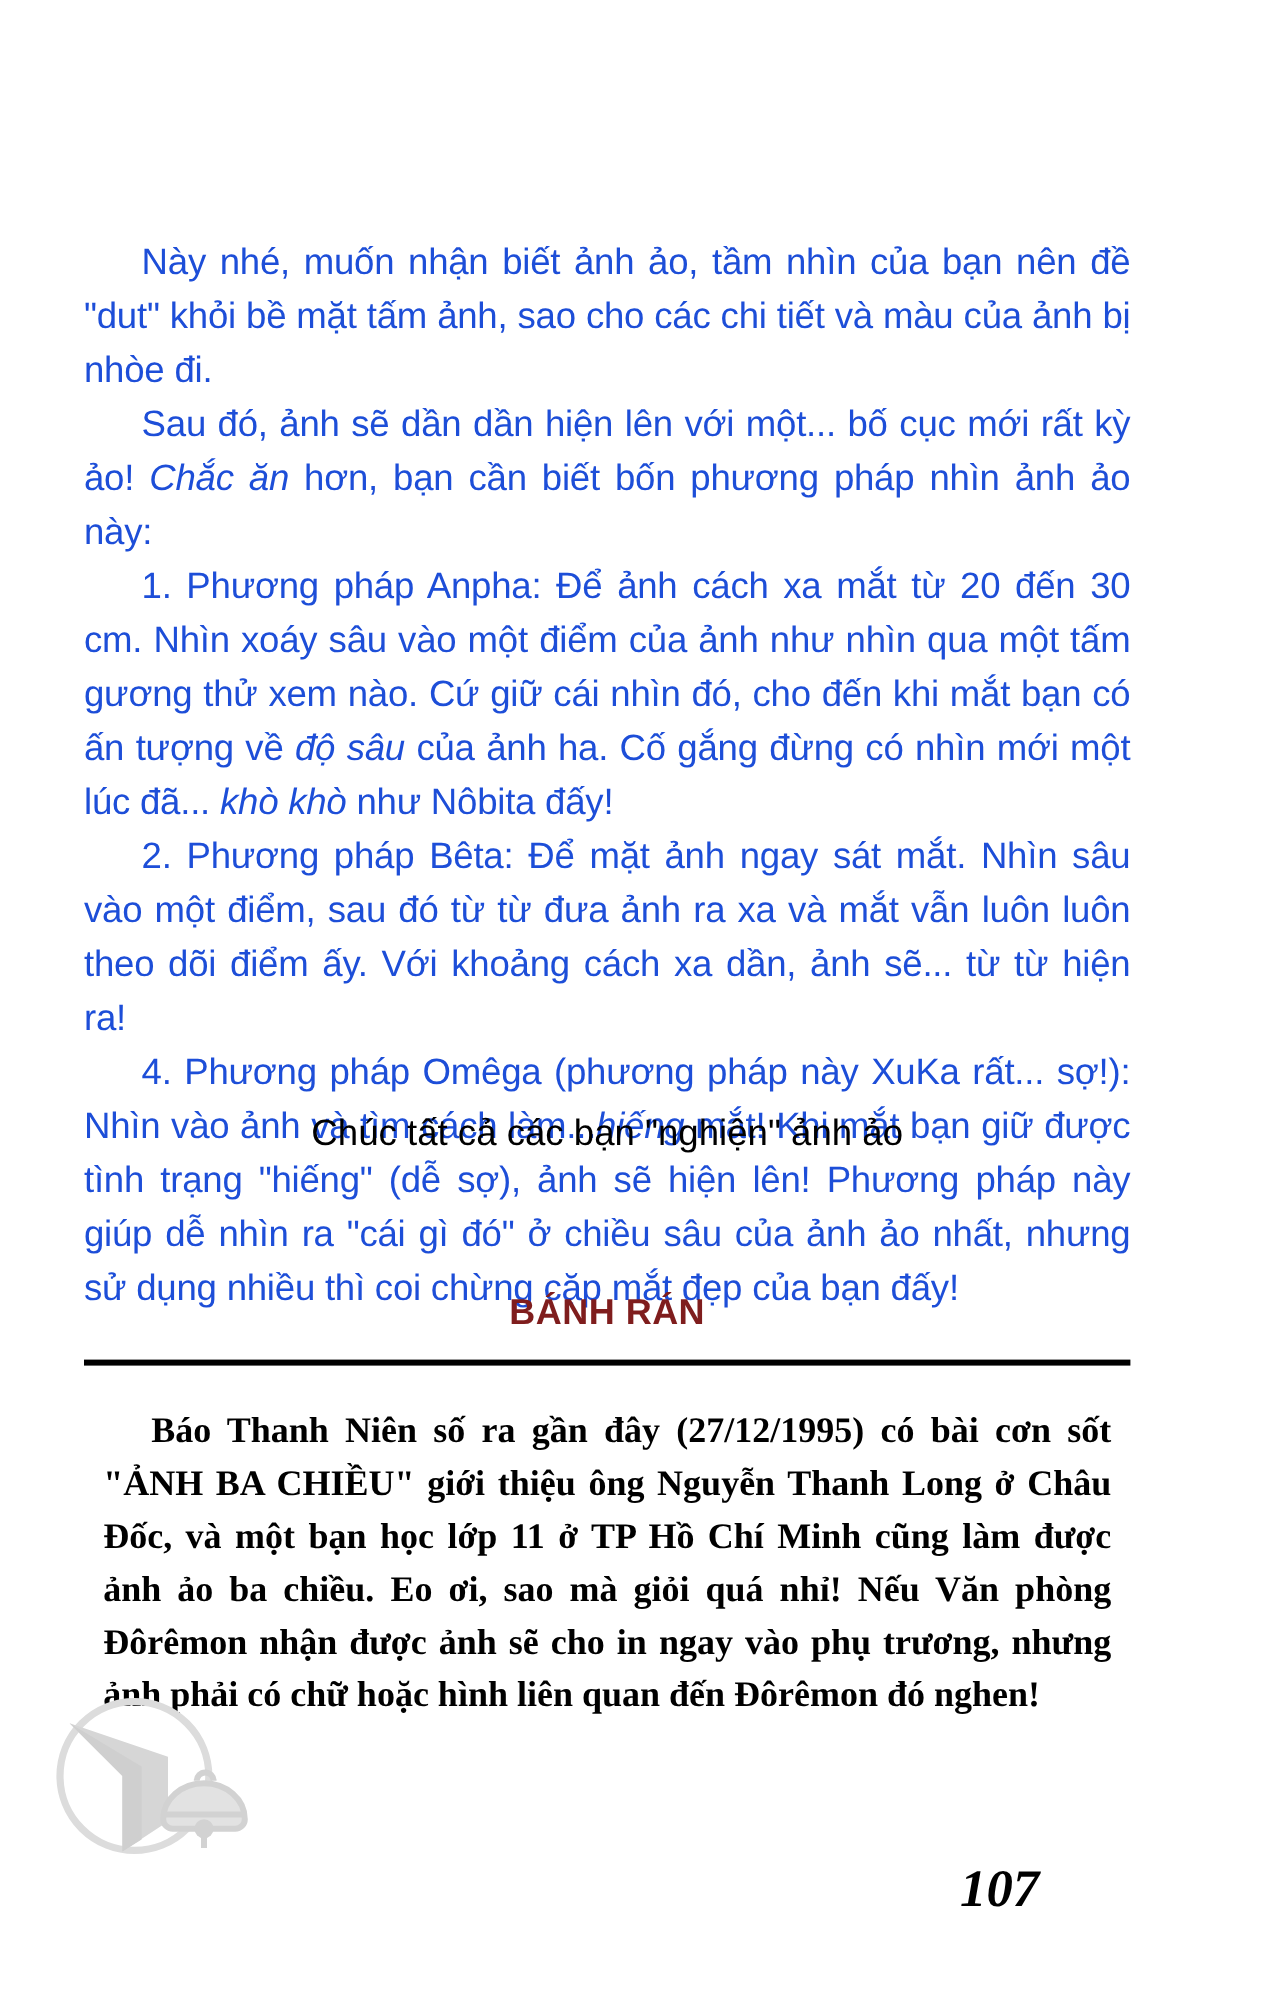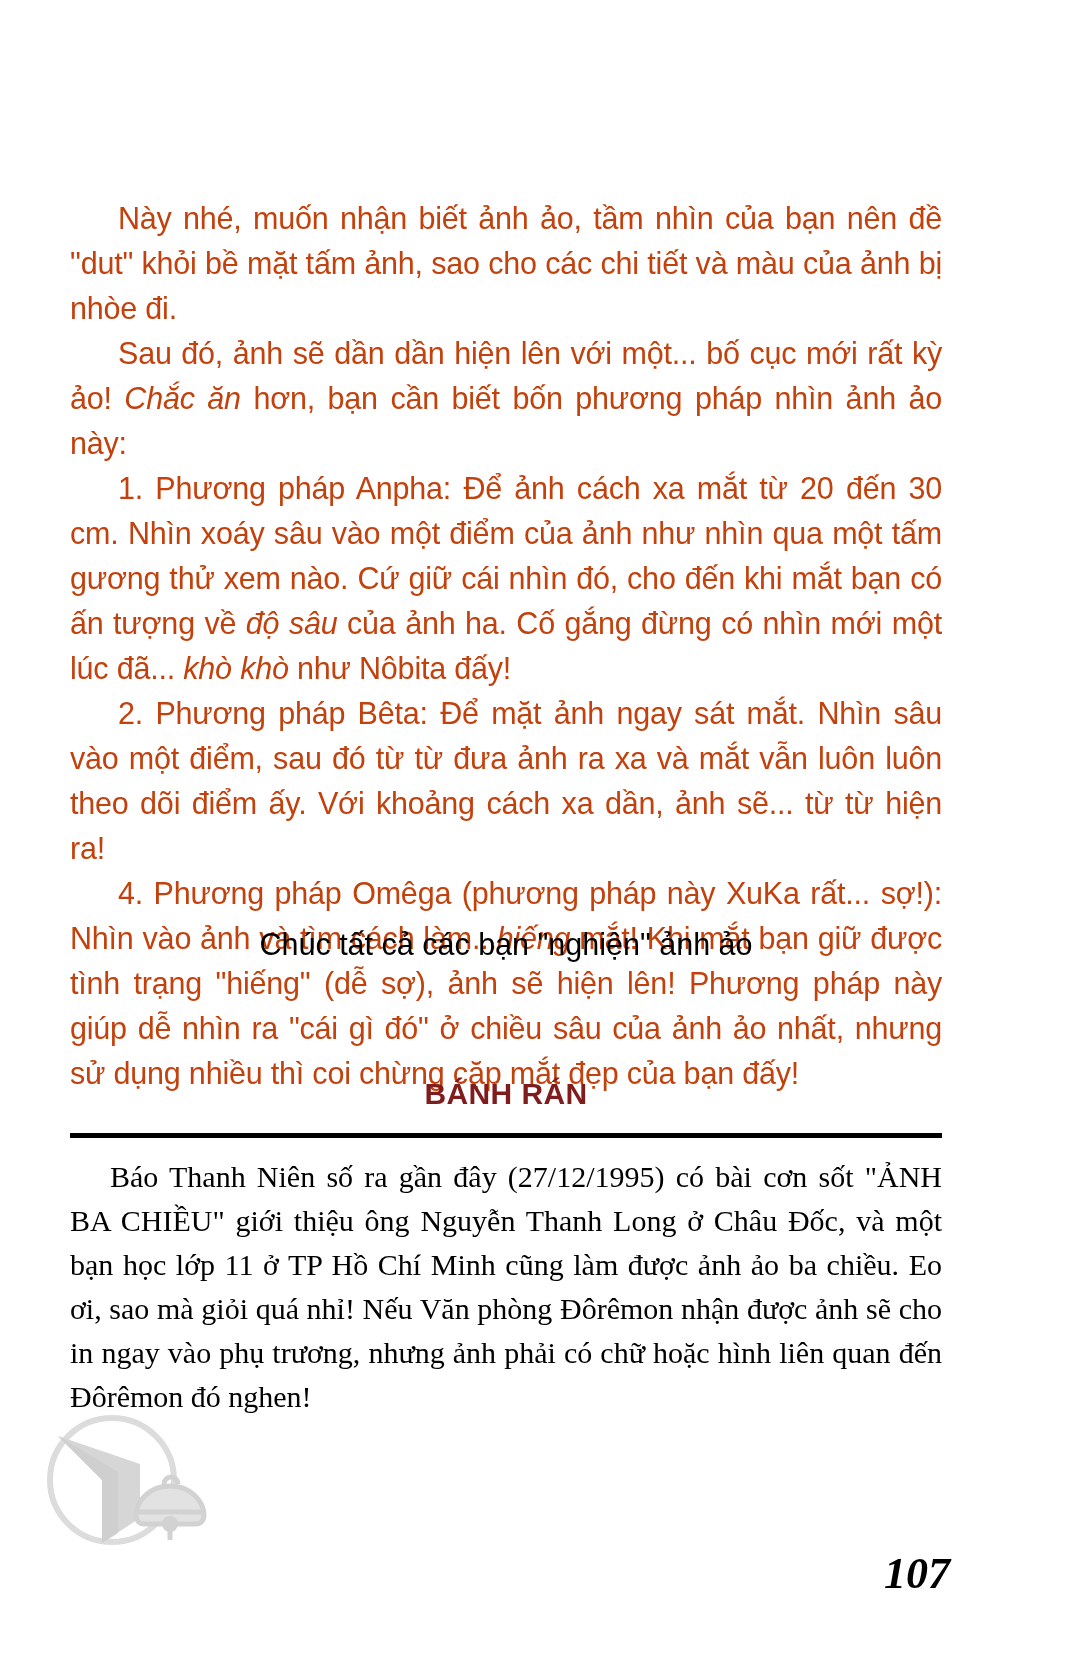--- a/index.html
+++ b/index.html
@@ -19,21 +19,21 @@
 
   
   .article {
     position: absolute;
     left: 70px;
     top: 196px;
     width: 872px;
     font-family: "Liberation Sans", "DejaVu Sans", sans-serif;
     font-size: 30.5px;
     line-height: 45px;
-    color: #c2410c;
+    color: #1d4ed8;
     text-align: justify;
     text-justify: inter-word;
     letter-spacing: -0.2px;
     font-stretch: condensed;
   }
   .article p {
     margin: 0;
     text-indent: 48px;
     text-align: justify;
   }
@@ -89,41 +89,42 @@
     top: 1155px;
     width: 872px;
     font-family: "Liberation Serif", "DejaVu Serif", serif;
     font-size: 30px;
     line-height: 44px;
     color: #000;
     text-align: justify;
     text-justify: inter-word;
   }
   .note p {
-    margin: 0;
+    margin: 16px;
     text-indent: 40px;
+    font-weight: bold;
   }
 
   
   .logo {
     position: absolute;
     left: 40px;
     top: 1368px;
     width: 190px;
     height: 185px;
     opacity: 1;
   }
 
   
   .folio {
     position: absolute;
     left: 800px;
     top: 1548px;
     width: 150px;
-    text-align: right;
+    text-align: left;
     font-family: "Liberation Serif", "DejaVu Serif", serif;
     font-style: italic;
     font-weight: bold;
     font-size: 44px;
     color: #000;
   }
 </style>
 </head>
 <body>
 

